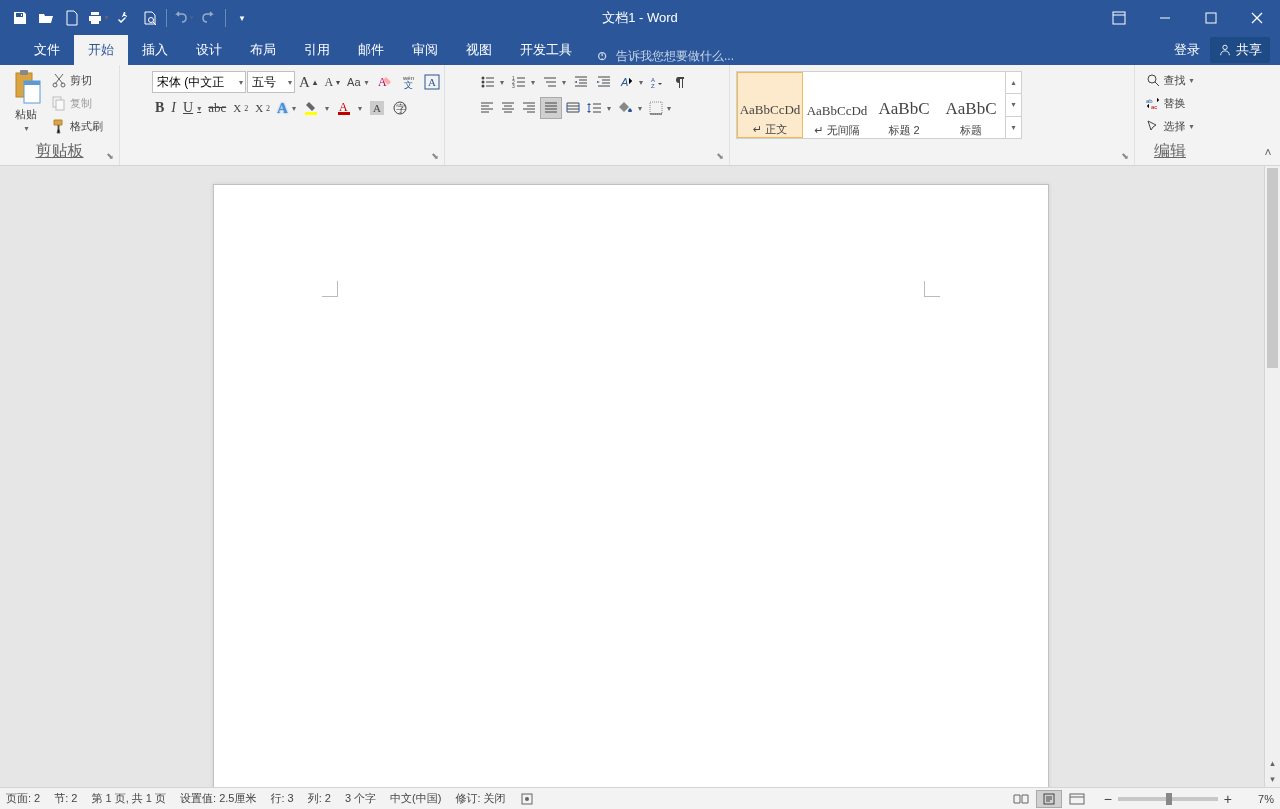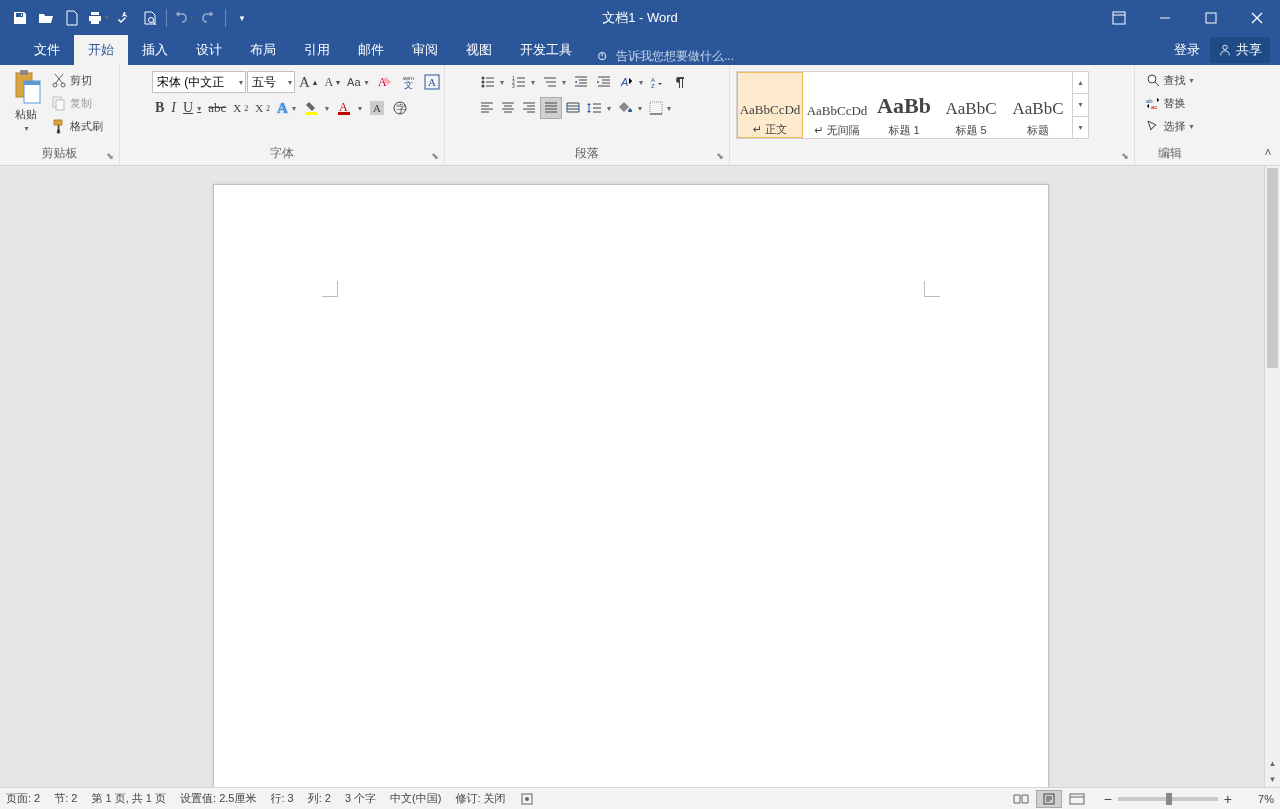--- a/index.html
+++ b/index.html
@@ -16,21 +16,21 @@
 .tab{padding:0 14px;height:100%;display:flex;align-items:center;font-size:13px;cursor:pointer;}
 .tab.active{background:#f3f3f3;color:#2b579a;}
 .tellme{display:flex;align-items:center;gap:6px;color:#c8d4e8;font-size:12px;margin-left:10px;}
 .right-actions{margin-left:auto;display:flex;align-items:center;gap:10px;padding-right:10px;height:100%;}
 .right-actions .ra{display:flex;align-items:center;gap:4px;font-size:13px;cursor:pointer;}
 .share-btn{background:#1e4a85;padding:4px 8px;border-radius:2px;}
 
 .ribbon{background:#f3f3f3;height:101px;display:flex;border-bottom:1px solid #d4d4d4;position:relative;}
 .group{border-right:1px solid #e1e1e1;display:flex;flex-direction:column;position:relative;padding:2px 4px 0;}
 .group-body{flex:1;display:flex;align-items:flex-start;}
-.group-label{text-align:center;font-size:12px;color:#666;padding:2px 0 3px;position:relative;}
+.group-label{text-align:center;font-size:16px;color:#666;padding:2px 0 3px;position:relative;text-decoration:underline;}
 .dlaunch{position:absolute;right:2px;bottom:2px;width:14px;height:14px;display:flex;align-items:center;justify-content:center;color:#888;font-size:9px;cursor:pointer;}
 .vbtn{display:flex;flex-direction:column;align-items:center;justify-content:center;padding:2px 4px;cursor:pointer;font-size:11px;color:#444;gap:2px;}
 .sbtn{height:22px;display:flex;align-items:center;padding:0 3px;cursor:pointer;font-size:11px;color:#444;gap:3px;}
 .row{display:flex;align-items:center;gap:1px;margin-left:26px;}
 .col{display:flex;flex-direction:column;gap:1px;}
 .dd{font-size:8px;color:#666;margin-left:1px;}
 .combo{height:22px;border:1px solid #c0c0c0;background:#fff;display:flex;align-items:center;padding:0 2px 0 4px;font-size:12px;}
 .combo .dd{margin-left:auto;}
 
 
@@ -303,21 +303,20 @@
             </svg>
           </div>
         <div class="sbtn">
             <svg width="16" height="16" viewBox="0 0 16 16">
               <circle cx="8" cy="8" r="6" fill="none" stroke="#444"></circle>
               <text x="4" y="12" font-size="10" fill="#444">字</text>
             </svg>
           </div>
       </div>
     </div>
-    <div class="group-label">字体</div>
     <div class="dlaunch">⬊</div>
   </div>
 
   <div class="group g-para">
     <div class="group-body col" style="gap:4px;padding:4px 2px;">
       <div class="row">
         <div class="sbtn">
             <svg width="16" height="14" viewBox="0 0 16 14">
               <circle cx="3" cy="3" r="1.5" fill="#444"></circle>
               <path stroke="#444" d="M6 3h8"></path>
@@ -421,42 +420,37 @@
           </div>
         <div class="sbtn">
             <svg width="14" height="14" viewBox="0 0 14 14">
               <rect x="1" y="1" width="12" height="12" fill="none" stroke="#888" stroke-dasharray="1 1"></rect>
               <path stroke="#444" d="M1 13h12"></path>
             </svg>
             <span class="dd">▾</span>
           </div>
       </div>
     </div>
-    <div class="group-label">段落</div>
     <div class="dlaunch">⬊</div>
   </div>
 
   <div class="group g-styles">
     <div class="group-body" style="padding:4px 2px;">
       <div class="style-gallery" id="style-gallery">
           <div class="style-item sel">
             <div class="style-sample" style="font-size: 13px; font-weight: normal;">AaBbCcDd</div>
             <div>↵ 正文</div>
           </div>
           <div class="style-item">
             <div class="style-sample" style="font-size: 13px; font-weight: normal;">AaBbCcDd</div>
             <div>↵ 无间隔</div>
           </div>
           <div class="style-item">
-            <div class="style-sample" style="font-size: 22px; font-weight: bold;">AaBb</div>
-            <div>标题 1</div>
-          </div>
-          <div class="style-item">
             <div class="style-sample" style="font-size: 17px; font-weight: normal;">AaBbC</div>
-            <div>标题 5</div>
+            <div>标题 2</div>
           </div>
           <div class="style-item">
             <div class="style-sample" style="font-size: 17px; font-weight: normal;">AaBbC</div>
             <div>标题</div>
           </div>
           <div class="style-spin">
             <div>▴</div>
             <div>▾</div>
             <div style="border-bottom: none;">▾</div>
           </div>

